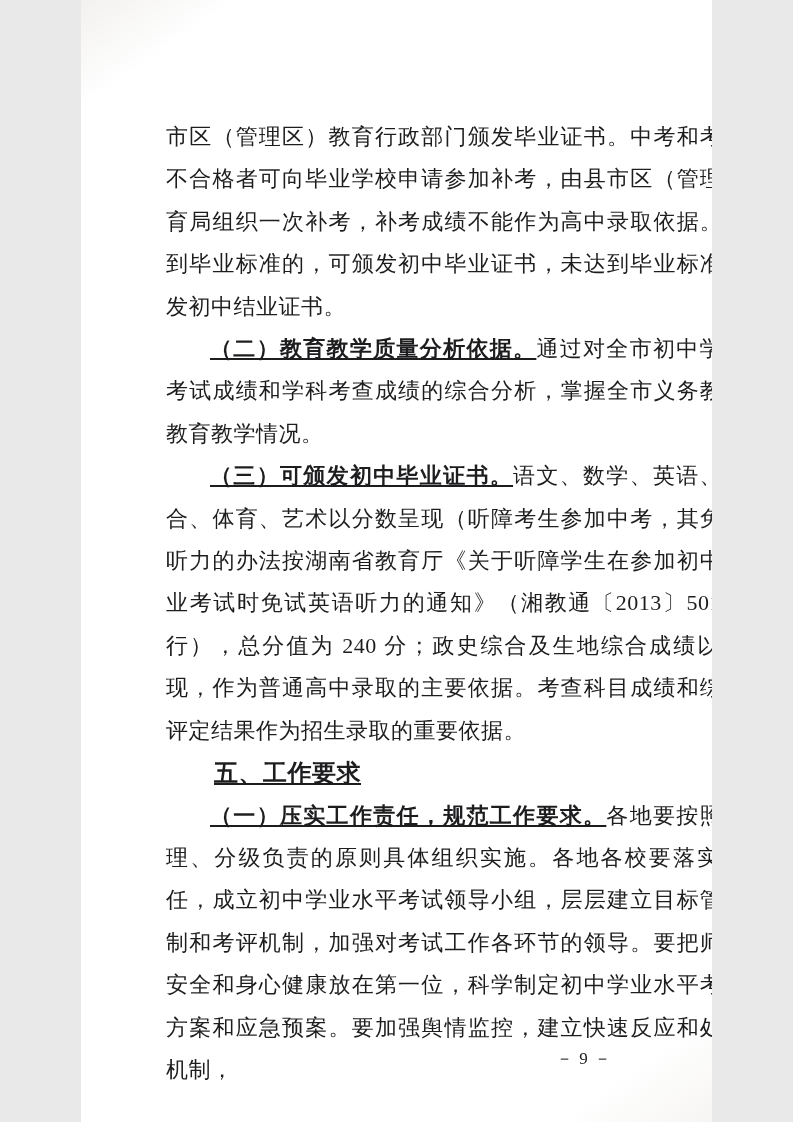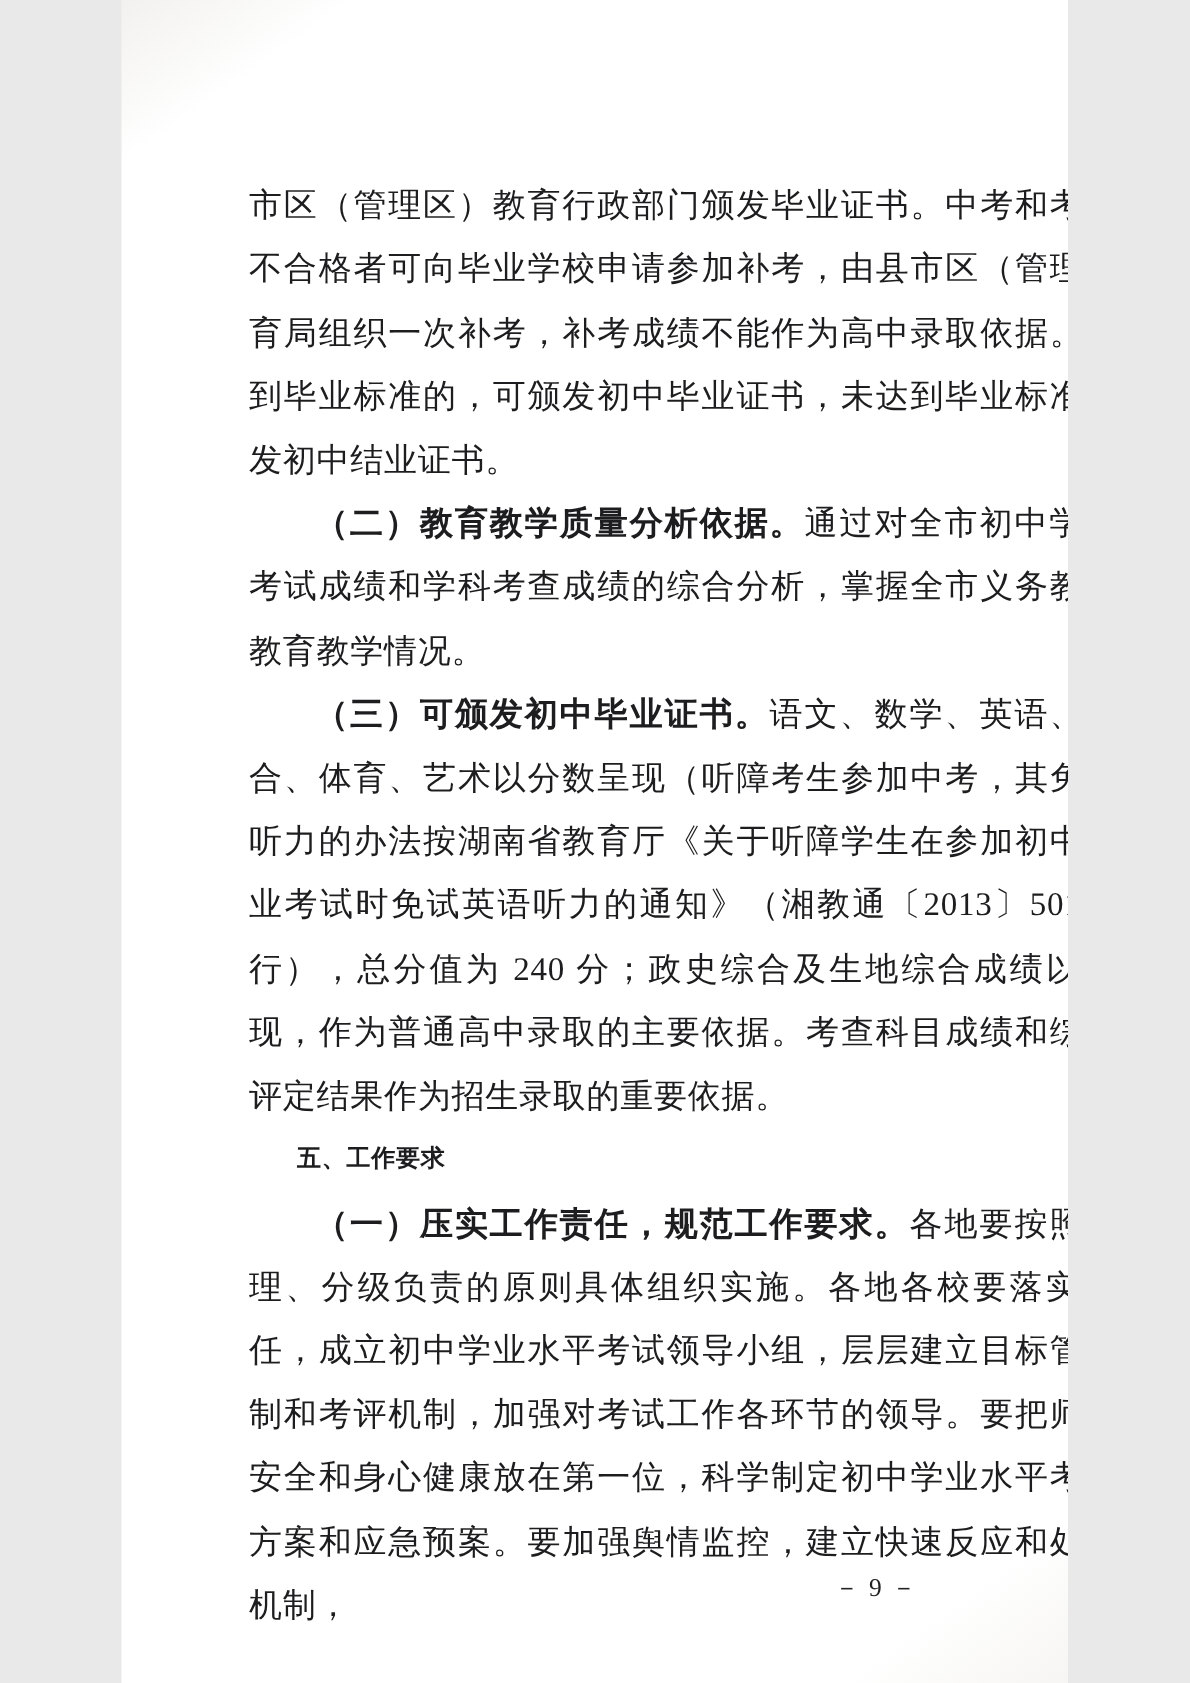--- a/index.html
+++ b/index.html
@@ -31,24 +31,25 @@
   .para {
     margin: 0;
     text-indent: 2em;
   }
   .para.no-indent {
     text-indent: 0;
   }
   .para b,
   .heading {
     font-weight: bold;
+    text-decoration: underline;
   }
   .heading {
     margin: 0;
-    font-size: 16px;
+    font-size: 24px;
     line-height: 42.4px;
     text-indent: 2em;
     text-align: left;
   }
   .page-number {
     position: absolute;
     right: 100px;
     bottom: 52px;
     font-size: 17px;
     letter-spacing: 1px;

